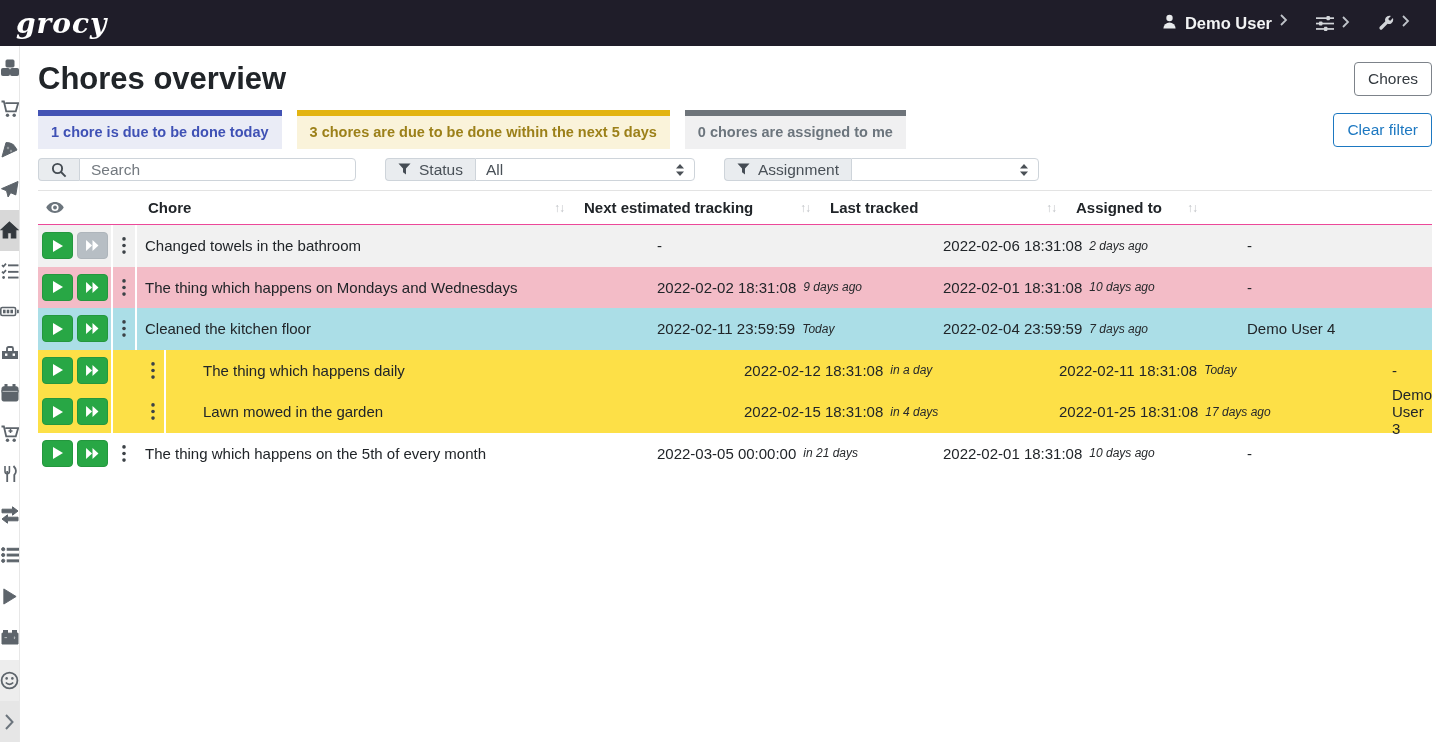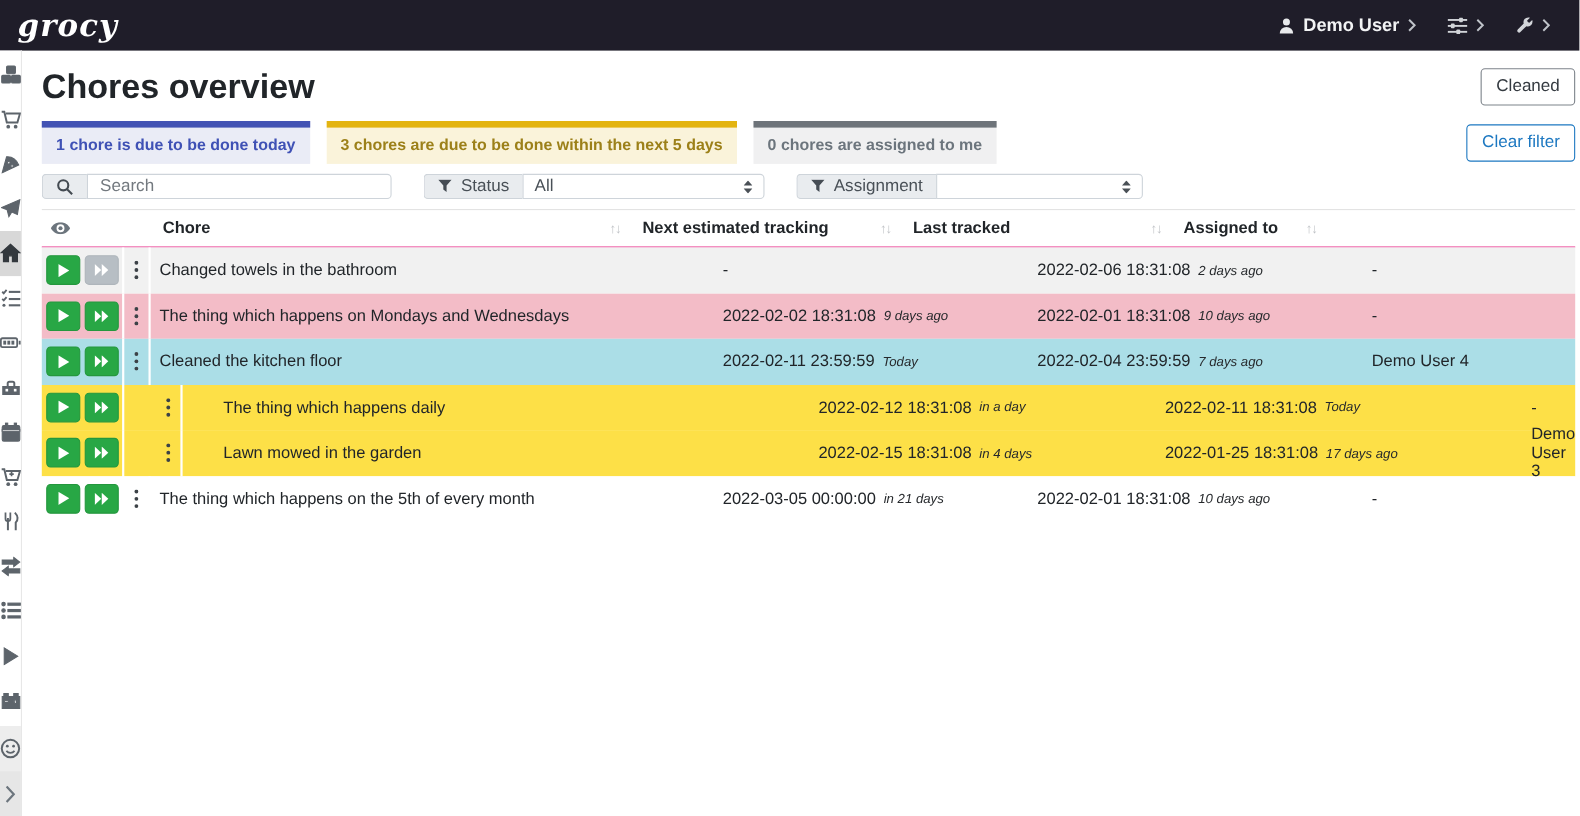--- a/index.html
+++ b/index.html
@@ -5,21 +5,21 @@
   html,body{margin:0;padding:0;}
   body{
     width:1436px;height:742px;overflow:hidden;background:#fff;
     font-family:"Liberation Sans",sans-serif;color:#212529;font-size:15px;
   }
   svg{display:block;}
   
   .navbar{height:46px;background:#1f1d29;display:flex;align-items:center;padding:0 26px 0 16px;box-sizing:border-box;}
   .logo{font-family:"DejaVu Serif",serif;font-style:italic;font-weight:bold;color:#fff;font-size:28px;letter-spacing:1px;cursor:pointer;}
   .nav-right{margin-left:auto;display:flex;align-items:center;gap:28px;}
-  .nav-item{display:flex;align-items:center;gap:8px;color:#f2f3f4;font-size:16.5px;font-weight:bold;cursor:pointer;}
+  .nav-item{display:flex;align-items:flex-start;gap:8px;color:#f2f3f4;font-size:16.5px;font-weight:bold;cursor:pointer;}
   
   .app{display:flex;height:696px;}
   .sidebar{width:52px;background:#fff;border-right:1px solid #e7e7e7;display:flex;flex-direction:column;padding-top:2px;box-sizing:border-box;}
   .side-item{height:40.6px;display:flex;align-items:center;justify-content:center;cursor:pointer;flex:none;}
   .side-item svg{fill:#5d646b;stroke:#5d646b;}
   .side-item.active{background:#d8d8d8;}
   .side-item.active svg{fill:#33383d;stroke:#33383d;}
   .side-smiley{background:#ededed;height:41px;margin-top:auto;}
   .side-expand{background:#e6e6e6;height:41px;}
   .main{flex:1;padding:10px 9px 0 18px;box-sizing:border-box;}
@@ -288,21 +288,21 @@
             <polyline points="1,1 7.5,8 1,15" fill="none" stroke="#6c757d" stroke-width="2"></polyline>
           </svg>
         </span>
       </div>
   </div>
 
   <div class="main">
 
     <div class="header-row">
       <h1 class="page-title">Chores overview</h1>
-      <button class="btn btn-journal">Cleaned</button>
+      <button class="btn btn-journal">Chores</button>
     </div>
 
     <div class="banners-row">
       <div class="banner banner-today">1 chore is due to be done today</div>
       <div class="banner banner-soon">3 chores are due to be done within the next 5 days</div>
       <div class="banner banner-assigned">0 chores are assigned to me</div>
       <div class="clear-wrap">
         <button class="btn btn-clear">Clear filter</button>
       </div>
     </div>

